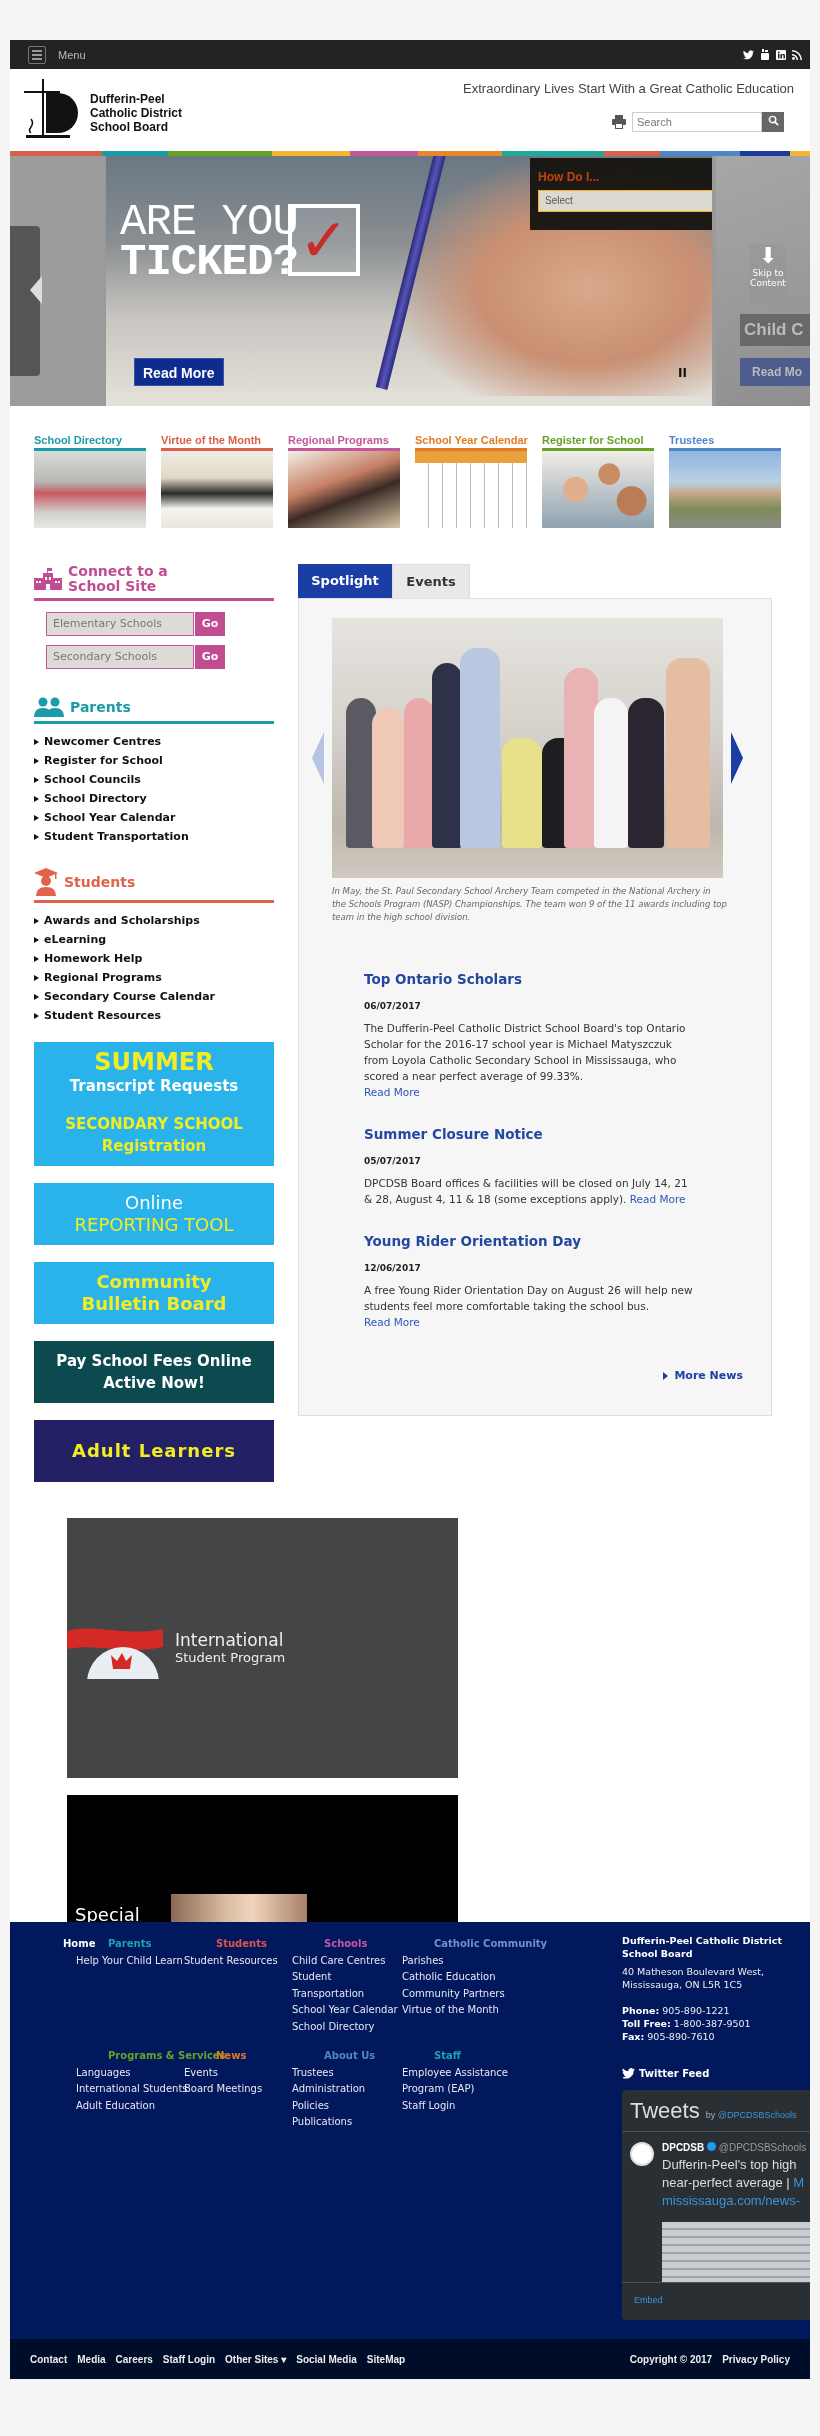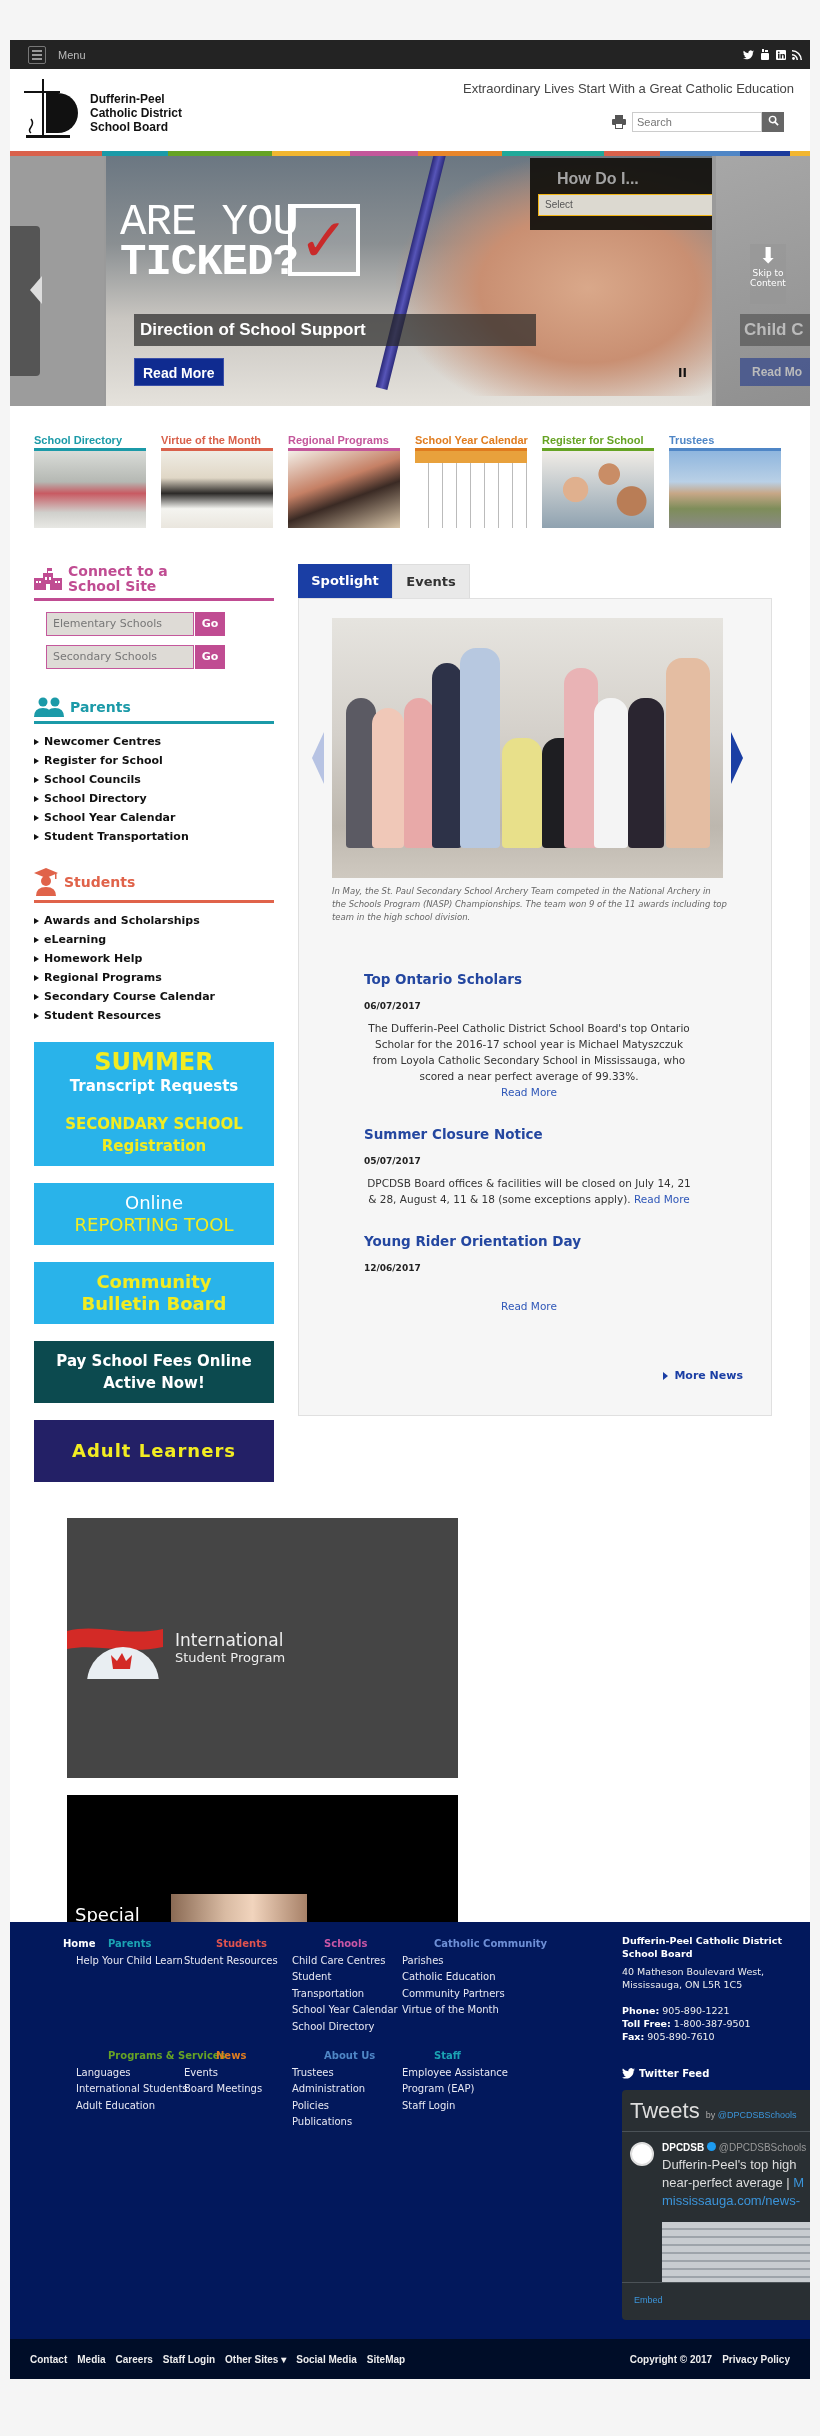--- a/index.html
+++ b/index.html
@@ -37,21 +37,21 @@
   .hero-main { position: absolute; left: 96px; top: 0; width: 606px; height: 250px; background: linear-gradient(180deg, #6b7782 0%, #8a8f92 35%, #c9c6c1 65%, #e5e2dc 100%); overflow: hidden; }
   .hero-hand { position: absolute; left: 290px; top: 0; width: 320px; height: 240px; background: radial-gradient(ellipse at 60% 55%, #d9a88a 0%, #c98f72 40%, rgba(200,150,120,0) 72%); }
   .hero-pen { position: absolute; left: 330px; top: -10px; width: 12px; height: 250px; background: linear-gradient(90deg, #2b2a7a, #5755b8, #2b2a7a); transform: rotate(14deg); transform-origin: top; }
   .hero-big { position: absolute; left: 14px; top: 46px; color: #fff; font-family: Liberation Mono, monospace; font-weight: bold; font-size: 44px; line-height: 40px; letter-spacing: -1px; }
   .hero-big .l1 { font-weight: normal; }
   .hero-check { position: absolute; left: 182px; top: 48px; width: 72px; height: 72px; border: 4px solid #fff; background: rgba(255,255,255,0.12); color: #c92a2a; font-size: 60px; line-height: 64px; text-align: center; font-weight: bold; }
   .hero-caption { position: absolute; left: 28px; top: 158px; width: 402px; height: 32px; background: rgba(40,40,40,0.7); color: #fff; font-family: "Liberation Sans", sans-serif; font-weight: bold; font-size: 17px; line-height: 32px; padding-left: 6px; }
   .hero-readmore { position: absolute; left: 28px; top: 202px; height: 28px; padding: 0 8px; background: #0f2b90; color: #fff; font-family: "Liberation Sans", sans-serif; font-weight: bold; font-size: 14px; line-height: 28px; border: 1px solid #3a4fa8; }
   .hero-pause { position: absolute; left: 572px; top: 210px; color: #111; font-size: 12px; font-weight: bold; }
   .howdoi { position: absolute; left: 424px; top: 2px; width: 252px; height: 72px; background: rgba(20,18,14,0.94); padding: 8px 8px; }
-  .howdoi h3 { color: #a3a3a3; font-family: "Liberation Sans", sans-serif; font-size: 16px; font-weight: bold; margin-top: 4px; margin-left: 19px; }
+  .howdoi h3 { color: #c2410c; font-family: "Liberation Sans", sans-serif; font-size: 12px; font-weight: bold; margin-top: 4px; }
   .howdoi .row { display: flex; margin-top: 6px; }
   .howdoi .sel { width: 212px; height: 22px; background: #dcd9d0; border: 1px solid #f2b514; font-family: "Liberation Sans", sans-serif; font-size: 10px; line-height: 20px; padding-left: 6px; color: #555; }
   .hero-right { position: absolute; left: 706px; top: 0; width: 94px; height: 250px; background: linear-gradient(160deg, #a7a7a7, #8f8f8f); }
   .hero-right .skip { position: absolute; left: 34px; top: 88px; width: 36px; height: 60px; background: rgba(150,150,150,0.6); color: #fff; font-size: 9px; text-align: center; }
   .hero-right .skip .arr { font-size: 22px; line-height: 24px; }
   .hero-right .cc { position: absolute; left: 24px; top: 158px; width: 80px; height: 32px; background: rgba(60,60,60,0.5); color: #bbb; font-weight: bold; font-size: 17px; line-height: 32px; padding-left: 4px; font-family: "Liberation Sans", sans-serif; white-space: nowrap; }
   .hero-right .rm { position: absolute; left: 24px; top: 202px; width: 80px; height: 28px; background: rgba(50,70,140,0.7); color: #bbb; font-weight: bold; font-size: 12px; line-height: 28px; padding-left: 12px; font-family: "Liberation Sans", sans-serif; white-space: nowrap; }
 
   
   .tiles { display: flex; gap: 15px; padding: 28px 0 0 24px; height: 128px; }
@@ -82,21 +82,21 @@
   .panel { background: #f6f6f6; border: 1px solid #e0e0e0; height: 818px; position: relative; }
   .photo { position: absolute; left: 33px; top: 19px; width: 391px; height: 260px; background: linear-gradient(180deg, #e6e4df 0%, #d4d0ca 45%, #bdb7ae 80%, #cfc9c0 100%); overflow: hidden; }
   .photo .p { position: absolute; bottom: 30px; border-radius: 16px 16px 4px 4px; }
   .arrow-l { position: absolute; left: 13px; top: 133px; border-top: 26px solid transparent; border-bottom: 26px solid transparent; border-right: 12px solid #b7c3e3; }
   .arrow-r { position: absolute; left: 432px; top: 133px; border-top: 26px solid transparent; border-bottom: 26px solid transparent; border-left: 12px solid #1a3ea4; }
   .caption { position: absolute; left: 33px; top: 286px; width: 395px; font-style: italic; font-size: 8.5px; line-height: 13px; color: #666; }
   .news { position: absolute; left: 65px; top: 372px; width: 330px; }
   .news-item { margin-bottom: 26px; }
   .news-title { color: #2447a0; font-weight: bold; font-size: 13.5px; }
   .news-date { font-weight: bold; font-size: 9px; color: #222; margin-top: 14px; }
-  .news-body { font-size: 10.5px; line-height: 16px; color: #333; margin-top: 9px; text-align: center; }
+  .news-body { font-size: 10.5px; line-height: 16px; color: #333; margin-top: 9px; }
   .news-body a, .readmore { color: #2f57b8; text-decoration: none; }
   .more-news { position: absolute; right: 28px; top: 770px; color: #1a3ea4; font-weight: bold; font-size: 11px; display: flex; align-items: center; gap: 6px; }
   .more-news .tri { border-top: 4px solid transparent; border-bottom: 4px solid transparent; border-left: 5px solid #1a3ea4; }
 
   
   .footer { position: absolute; left: 10px; top: 1922px; width: 800px; height: 417px; background: #02185c; }
   .fcol { position: absolute; font-size: 10px; line-height: 16.5px; color: #e8e8f2; font-family: "DejaVu Sans", sans-serif; }
   .fcol .h { font-weight: bold; padding-left: 32px; }
   .fcol div { white-space: nowrap; }
   .addr { position: absolute; left: 612px; top: 12px; width: 180px; color: #eee; font-size: 9.5px; line-height: 13px; }
@@ -218,21 +218,20 @@
       <div class="arrow"></div>
     </div>
     <div class="hero-main">
       <div class="hero-hand"></div>
       <div class="hero-pen"></div>
       <div class="hero-big">
         <div class="l1">ARE YOU</div>
         <div>TICKED?</div>
       </div>
       <div class="hero-check">✓</div>
-      <div class="hero-caption">Direction of School Support</div>
       <div class="hero-readmore">Read More</div>
       <div class="hero-pause">II</div>
       <div class="howdoi">
 
         <h3>How Do I...</h3>
         <div class="row">
           <div class="sel">Select</div>
 
         </div>
       </div>
@@ -469,21 +468,21 @@
             <div class="news-date">05/07/2017</div>
             <div class="news-body">
               <span>DPCDSB Board offices &amp; facilities will be closed on July 14, 21 &amp; 28, August 4, 11 &amp; 18 (some exceptions apply).</span>
               <a class="readmore">Read More</a>
             </div>
           </div>
           <div class="news-item">
             <div class="news-title">Young Rider Orientation Day</div>
             <div class="news-date">12/06/2017</div>
             <div class="news-body">
-              <br>
+              <span>A free Young Rider Orientation Day on August 26 will help new students feel more comfortable taking the school bus.</span><br>
               <a class="readmore">Read More</a>
             </div>
           </div>
         </div>
         <div class="more-news">
           <span class="tri"></span>
           <span>More News</span>
         </div>
       </div>
     </div>

